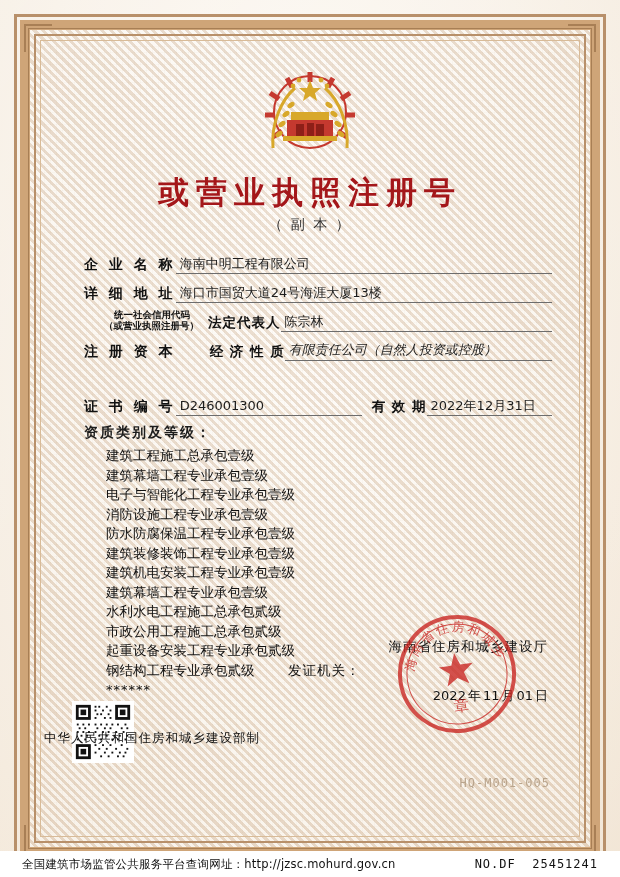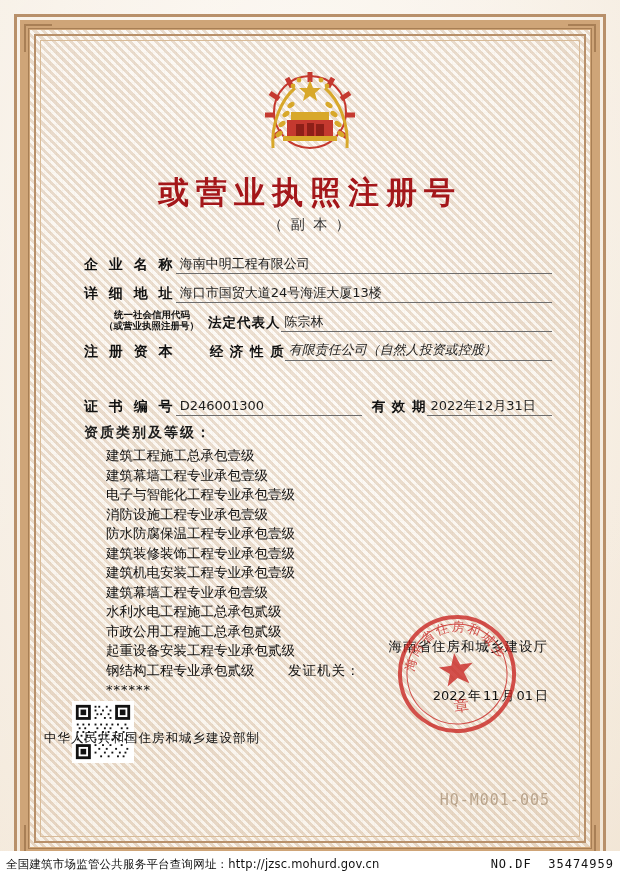--- a/index.html
+++ b/index.html
@@ -232,34 +232,34 @@
   }
 
   
   .bottom-bar {
     position: absolute;
     left: 0; right: 0; bottom: 0;
     height: 26px;
     display: flex;
     align-items: center;
     justify-content: space-between;
-    padding: 0 6px;
+    padding: 0 22px;
     box-sizing: border-box;
     background: #ffffff;
     font-size: 11.5px;
     color: #111;
   }
   .bottom-bar .url { letter-spacing: 0.2px; }
   .bottom-bar .no { font-family: "DejaVu Sans Mono", "Liberation Mono", monospace; font-size: 12px; letter-spacing: 1px; }
 
   .watermark-code {
     position: absolute;
     right: 26px;
-    bottom: 24px;
-    font-size: 15px;
+    bottom: 43px;
+    font-size: 12px;
     color: #b9a48c;
     letter-spacing: 1px;
     font-family: "DejaVu Sans Mono", "Liberation Mono", monospace;
   }
   .guilloche {
     position: absolute;
     left: 44px; right: 44px; top: 44px; bottom: 44px;
     background:
       repeating-linear-gradient(0deg, rgba(190,160,120,0.045) 0 1px, rgba(255,255,255,0) 1px 6px),
       repeating-linear-gradient(90deg, rgba(190,160,120,0.045) 0 1px, rgba(255,255,255,0) 1px 6px);
@@ -504,16 +504,16 @@
       </svg>
     </div>
 
     <div class="footer-center">中华人民共和国住房和城乡建设部制</div>
 
     <div class="watermark-code">HQ-M001-005</div>
   </div>
 
   <div class="bottom-bar">
     <span class="url">全国建筑市场监管公共服务平台查询网址：http://jzsc.mohurd.gov.cn</span>
-    <span class="no"><span>NO.DF</span>&nbsp;&nbsp;<span>35474959</span></span>
+    <span class="no"><span>NO.DF</span>&nbsp;&nbsp;<span>25451241</span></span>
   </div>
 
 </div>
 
 </body></html>

